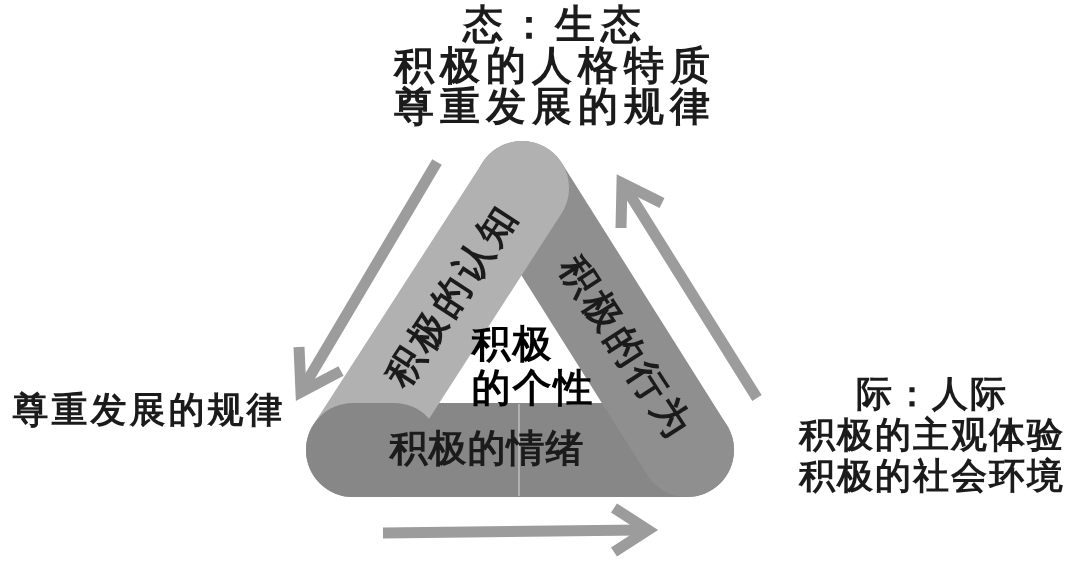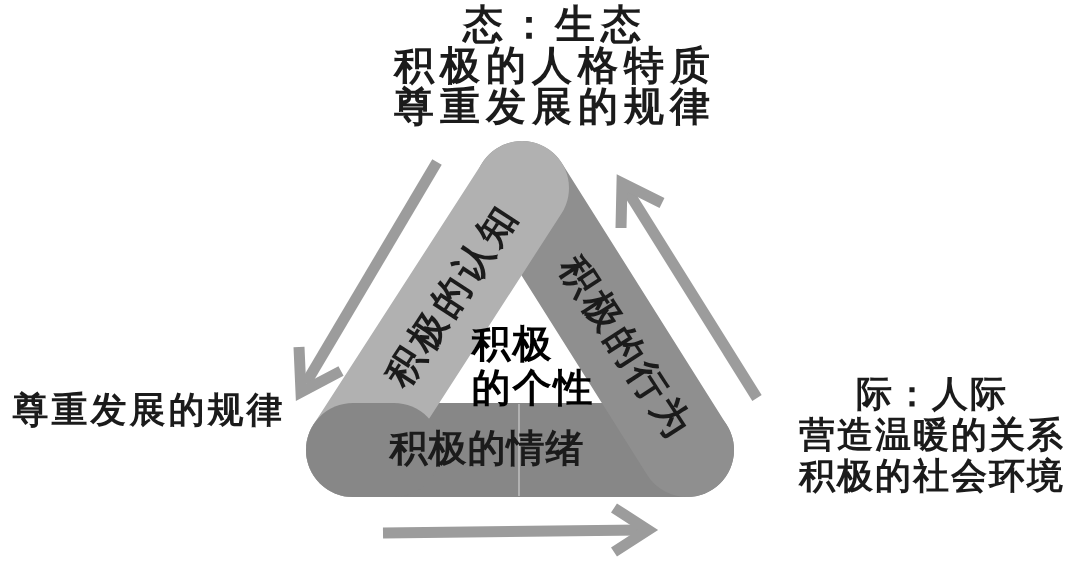--- a/index.html
+++ b/index.html
@@ -135,21 +135,21 @@
     <span class="vl-line">积极的人格特质</span>
     <span class="vl-line">尊重发展的规律</span>
   </div>
 
   <div class="vertex-label left-label">
     <span class="vl-line">尊重发展的规律</span>
   </div>
 
   <div class="vertex-label right-label">
     <span class="vl-line">际：人际</span>
-    <span class="vl-line">营造温暖的关系</span>
+    <span class="vl-line">积极的主观体验</span>
     <span class="vl-line">积极的社会环境</span>
   </div>
 
   <div class="bar-label bar-label-left">积极的认知</div>
   <div class="bar-label bar-label-right">积极的行为</div>
   <div class="bar-label bar-label-bottom">积极的情绪</div>
 
   <div class="center-label">
     <span>积极</span>
     <span>的个性</span>

